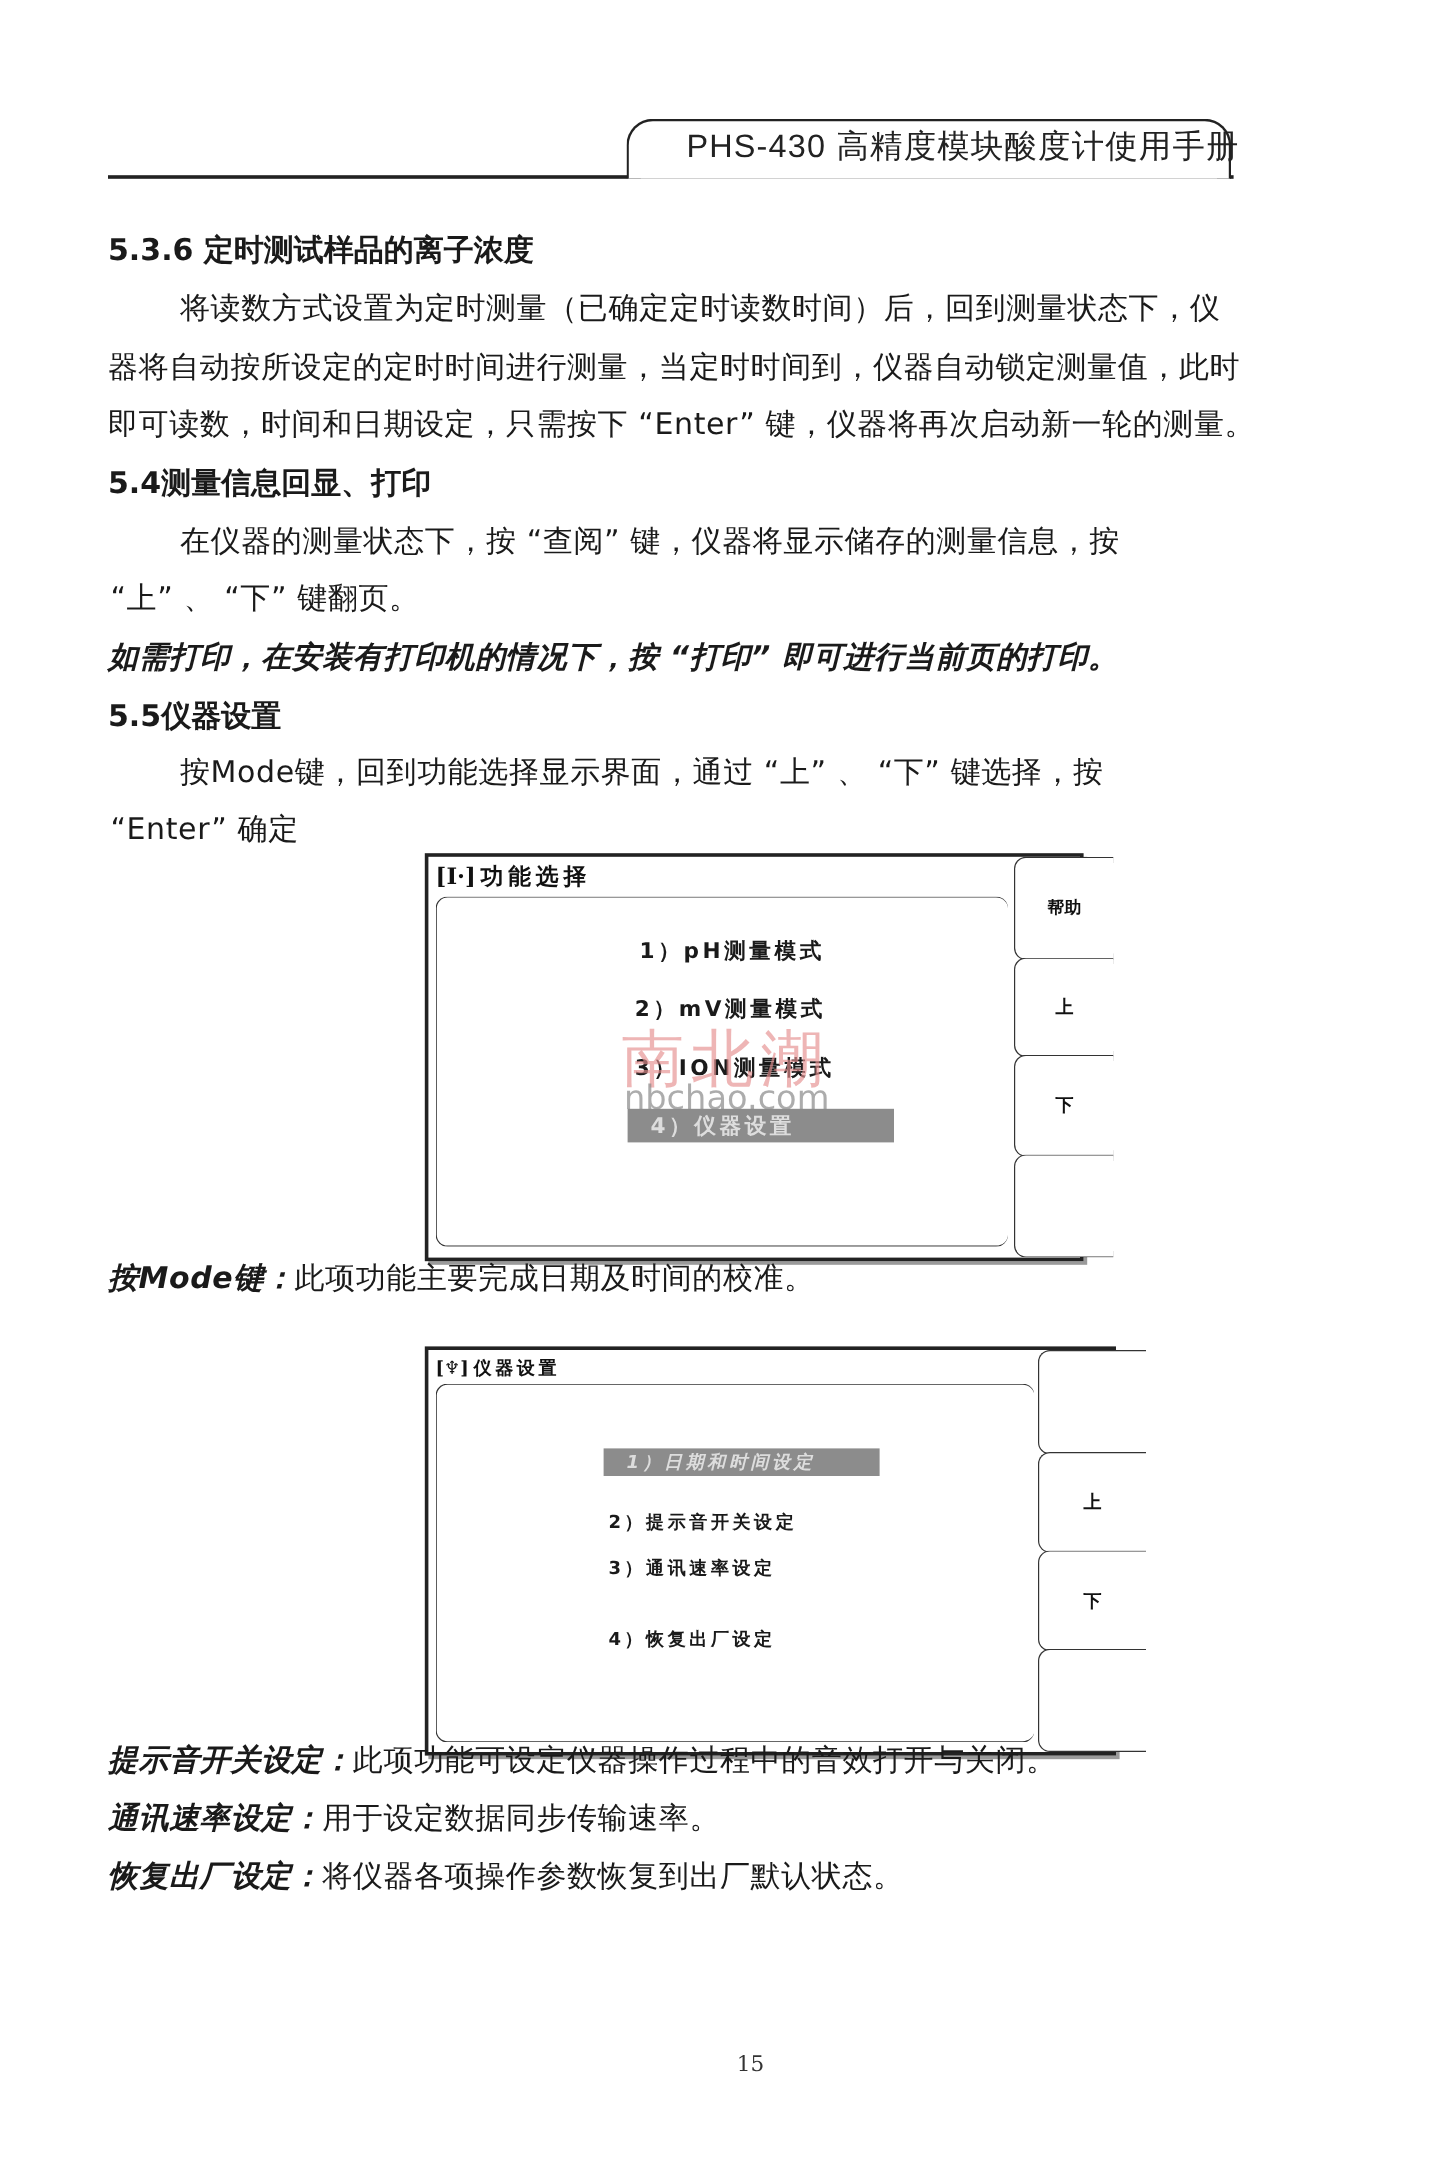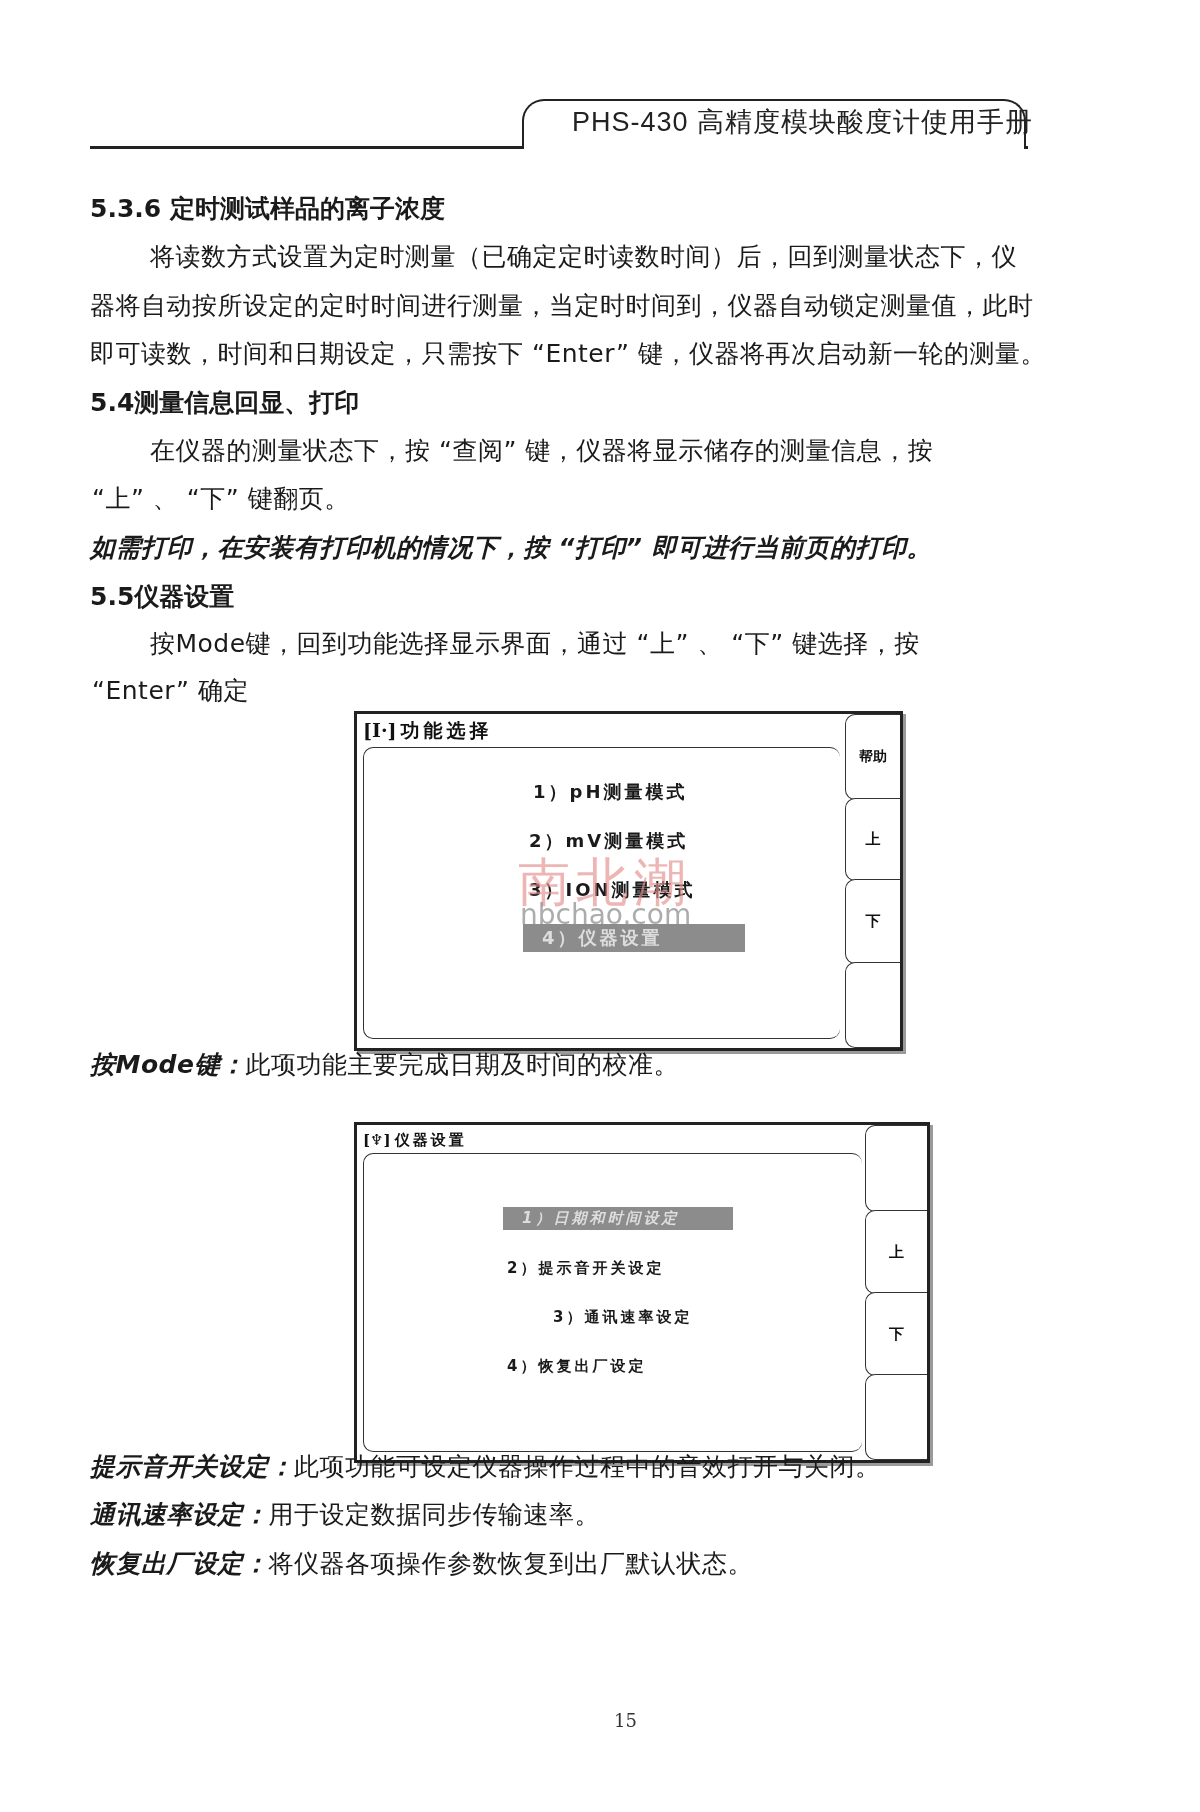--- a/index.html
+++ b/index.html
@@ -30,21 +30,21 @@
   .screen .title {
     position:absolute; left:6px; top:4px; font-weight:bold; white-space:nowrap; color:#111;
   }
   .screen .title .ico {
     display:inline-block; font-family:"DejaVu Serif", serif; font-weight:bold; margin-right:4px;
   }
   .screen .inner {
     position:absolute; border:1.5px solid #333; border-radius:10px; background:#fff;
     border-right:none;
   }
-  .screen .side { position:absolute; top:0; bottom:0; }
+  .screen .side { position:absolute; top:0; bottom:0;padding-left:28px; }
   .screen .softkey {
     position:absolute; left:0; right:0; border:1.5px solid #333; border-right:none;
     border-radius:10px 0 0 10px; background:#fff;
     display:flex; align-items:center; justify-content:center;
     font-weight:bold; color:#111;
   }
   .menu-item {
     position:absolute; font-weight:bold; white-space:nowrap; color:#1a1a1a; letter-spacing:3px;
   }
   .menu-item.sel { background:#8c8c8c; color:#ddd; padding:2px 19px; }
@@ -104,21 +104,21 @@
   </div>
   <div class="inner" style="left:6px; top:28px; width:498px; height:297px;"></div>
   <div class="side" style="left:508px; width:62px;">
     <div class="softkey" style="top:0; height:85px;"></div>
     <div class="softkey" style="top:85px; height:82px; font-size:15px;">上</div>
     <div class="softkey" style="top:167px; height:82px; font-size:15px;">下</div>
     <div class="softkey" style="top:249px; height:84px;"></div>
   </div>
   <div class="menu-item sel" style="left:146px; top:82px; width:192px; font-size:15px;font-style:italic;">1）日期和时间设定</div>
   <div class="menu-item" style="left:150px; top:134px; font-size:15px;">2）提示音开关设定</div>
-  <div class="menu-item" style="left:150px; top:183px; font-size:15px;margin-left:46px;">3）通讯速率设定</div>
+  <div class="menu-item" style="left:150px; top:173px; font-size:15px;">3）通讯速率设定</div>
   <div class="menu-item" style="left:150px; top:232px; font-size:15px;">4）恢复出厂设定</div>
 </div>
 
 <div class="p" style="left:90px; top:1450px;">
   <span class="b">提示音开关设定：</span><span>此项功能可设定仪器操作过程中的音效打开与关闭。</span>
 </div>
 <div class="p" style="left:90px; top:1498px;">
   <span class="b">通讯速率设定：</span><span>用于设定数据同步传输速率。</span>
 </div>
 <div class="p" style="left:90px; top:1547px;">

